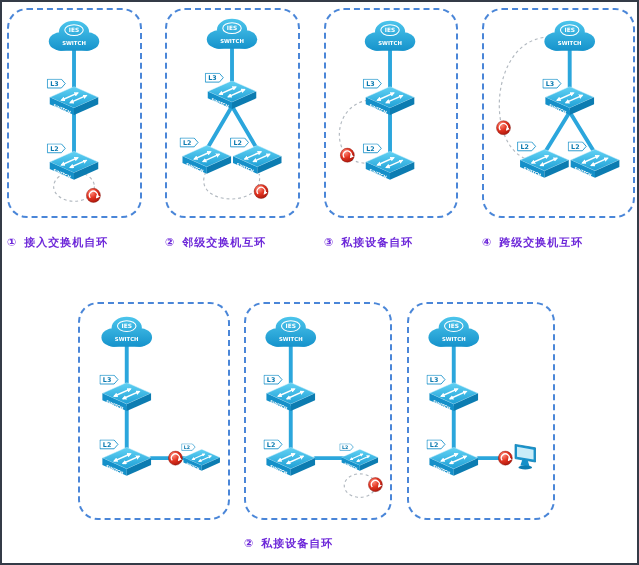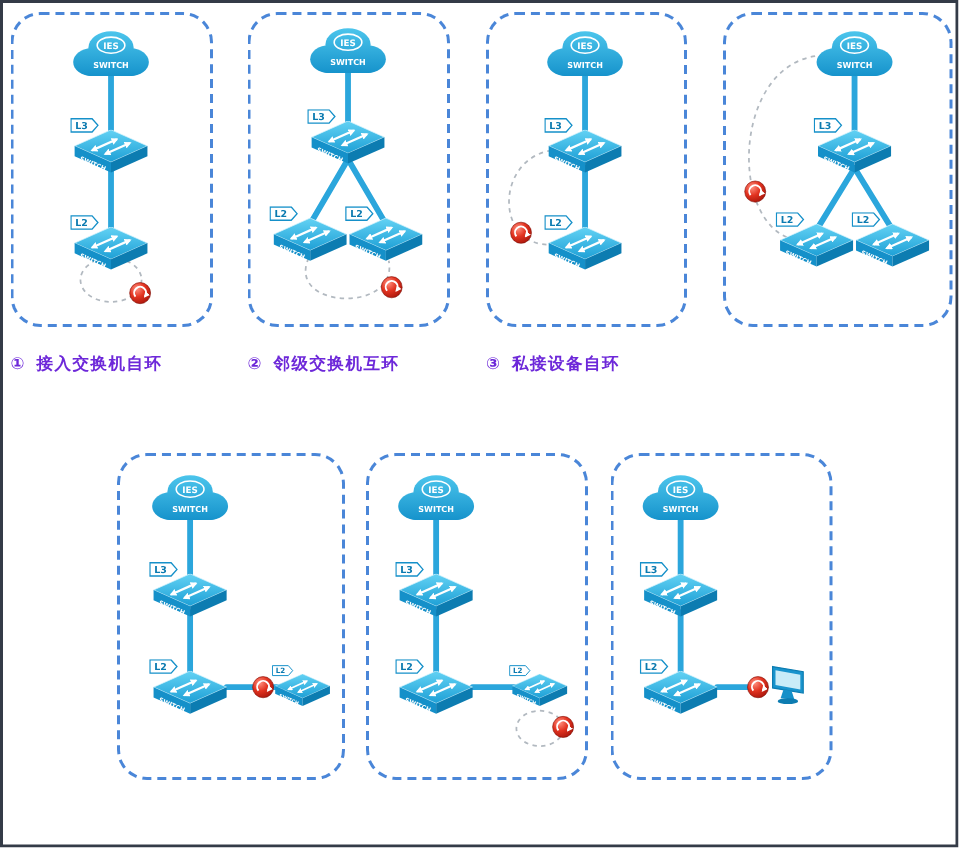--- a/index.html
+++ b/index.html
@@ -147,20 +147,23 @@
 
   <div class="caption" style="left:5px;top:233px;width:135px">
     <span class="cap-num">①</span><span>接入交换机自环</span>
   </div>
   <div class="caption" style="left:163px;top:233px;width:135px">
     <span class="cap-num">②</span><span>邻级交换机互环</span>
   </div>
   <div class="caption" style="left:322px;top:233px;width:134px">
     <span class="cap-num">③</span><span>私接设备自环</span>
   </div>
+  <div class="caption" style="left:480px;top:233px;width:153px">
+    <span class="cap-num">④</span><span>跨级交换机互环</span>
+  </div>
 
   <div class="panel" style="left:76px;top:300px;width:152px;height:218px">
     <svg viewBox="0 0 152 218" preserveAspectRatio="none">
       <line class="link" x1="48" y1="42" x2="48" y2="84"></line>
       <line class="link" x1="48" y1="106" x2="48" y2="150"></line>
       <line class="link" x1="73" y1="157" x2="112" y2="157"></line>
       <use href="#sym-cloud" x="20" y="10" width="56" height="38"></use>
       <use href="#sym-switch-l3" x="20" y="72" width="56" height="38"></use>
       <use href="#sym-switch-l2" x="20" y="138" width="56" height="38"></use>
       <use href="#sym-switch-l2" x="104" y="142" width="42" height="28.5"></use>
@@ -188,14 +191,17 @@
       <line class="link" x1="46" y1="106" x2="46" y2="150"></line>
       <line class="link" x1="71" y1="157" x2="104" y2="157"></line>
       <use href="#sym-cloud" x="18" y="10" width="56" height="38"></use>
       <use href="#sym-switch-l3" x="18" y="72" width="56" height="38"></use>
       <use href="#sym-switch-l2" x="18" y="138" width="56" height="38"></use>
       <use href="#sym-loopball" x="91" y="149" width="16" height="16"></use>
       <use href="#sym-pc" x="104" y="141" width="30" height="30"></use>
     </svg>
   </div>
 
+  <div class="caption" style="left:242px;top:534px;width:148px">
+    <span class="cap-num">②</span><span>私接设备自环</span>
+  </div>
 
 </div>
 
 </body></html>

